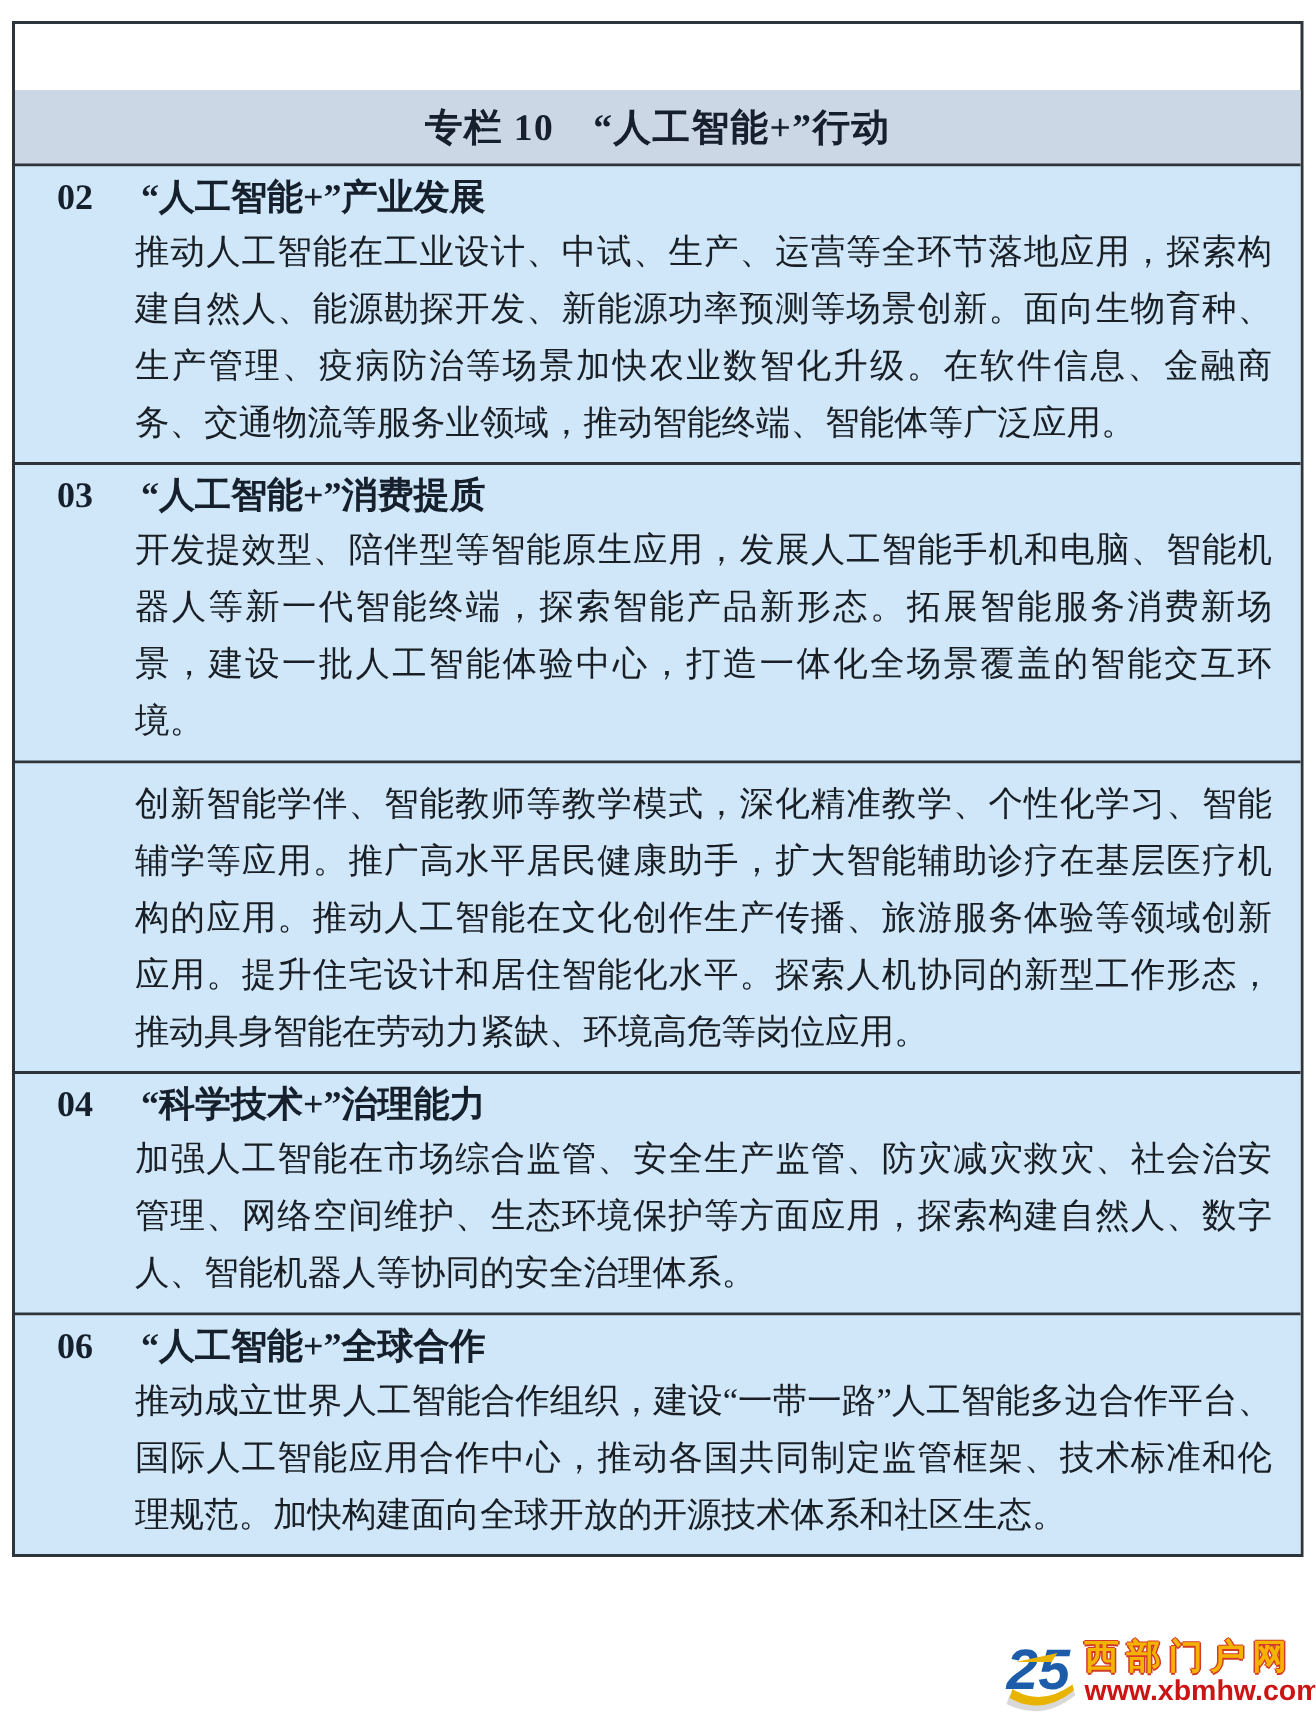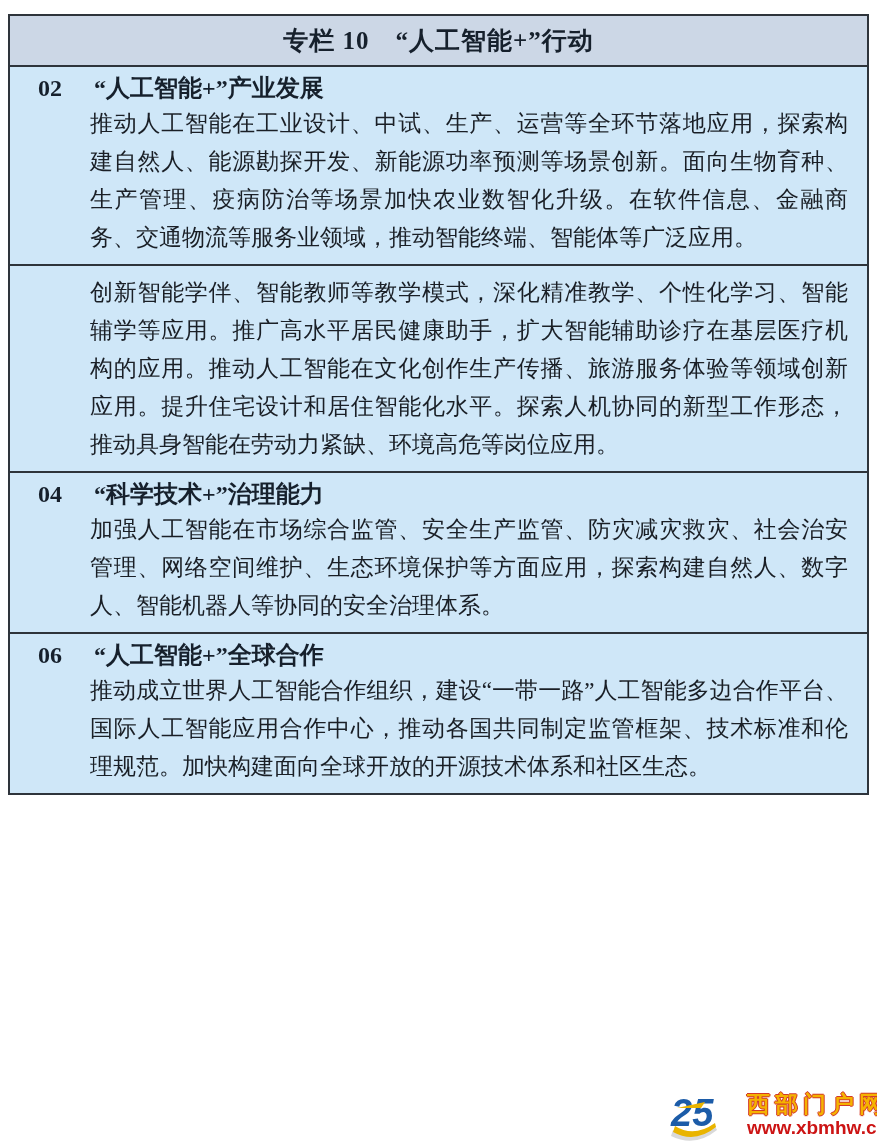--- a/index.html
+++ b/index.html
@@ -25,20 +25,21 @@
   }
   .panel-header {
     background: #ccd7e6;
     border-bottom: 2px solid #2e343b;
     text-align: center;
     font-weight: bold;
     font-size: 25px;
     color: #16202c;
     padding: 8px 0 8px 0;
     letter-spacing: 1px;
+    margin-top: 44px;
   }
   .section {
     background: #cfe7f8;
     border-bottom: 2px solid #2e343b;
     padding: 6px 16px 7px 28px;
   }
   .section:last-child { border-bottom: none; }
   .sec-head {
     font-weight: bold;
     font-size: 24px;
@@ -65,21 +66,20 @@
   .watermark {
     position: absolute;
     right: 0;
     top: 1084px;
     width: 196px;
     height: 62px;
     background: #ffffff;
     display: flex;
     align-items: center;
     z-index: 5;
-    gap: 24px;
   }
   .wm-icon {
     flex: 0 0 58px;
     height: 58px;
     margin-left: -16px;
     background: #ffffff;
   }
   .wm-texts {
     display: flex;
     flex-direction: column;
@@ -116,20 +116,27 @@
 
 
     <div class="section">
       <div class="sec-head">
         <span class="sec-num">02</span>
         <span class="sec-title">“人工智能+”产业发展</span>
       </div>
       <div class="sec-body">推动人工智能在工业设计、中试、生产、运营等全环节落地应用，探索构建自然人、能源勘探开发、新能源功率预测等场景创新。面向生物育种、生产管理、疫病防治等场景加快农业数智化升级。在软件信息、金融商务、交通物流等服务业领域，推动智能终端、智能体等广泛应用。</div>
     </div>
 
+    <div class="section">
+      <div class="sec-head">
+        <span class="sec-num">03</span>
+        <span class="sec-title">“人工智能+”消费提质</span>
+      </div>
+      <div class="sec-body">开发提效型、陪伴型等智能原生应用，发展人工智能手机和电脑、智能机器人等新一代智能终端，探索智能产品新形态。拓展智能服务消费新场景，建设一批人工智能体验中心，打造一体化全场景覆盖的智能交互环境。</div>
+    </div>
 
     <div class="section">
       <div class="sec-body">创新智能学伴、智能教师等教学模式，深化精准教学、个性化学习、智能辅学等应用。推广高水平居民健康助手，扩大智能辅助诊疗在基层医疗机构的应用。推动人工智能在文化创作生产传播、旅游服务体验等领域创新应用。提升住宅设计和居住智能化水平。探索人机协同的新型工作形态，推动具身智能在劳动力紧缺、环境高危等岗位应用。</div>
     </div>
 
     <div class="section">
       <div class="sec-head">
         <span class="sec-num">04</span>
         <span class="sec-title">“科学技术+”治理能力</span>
       </div>

